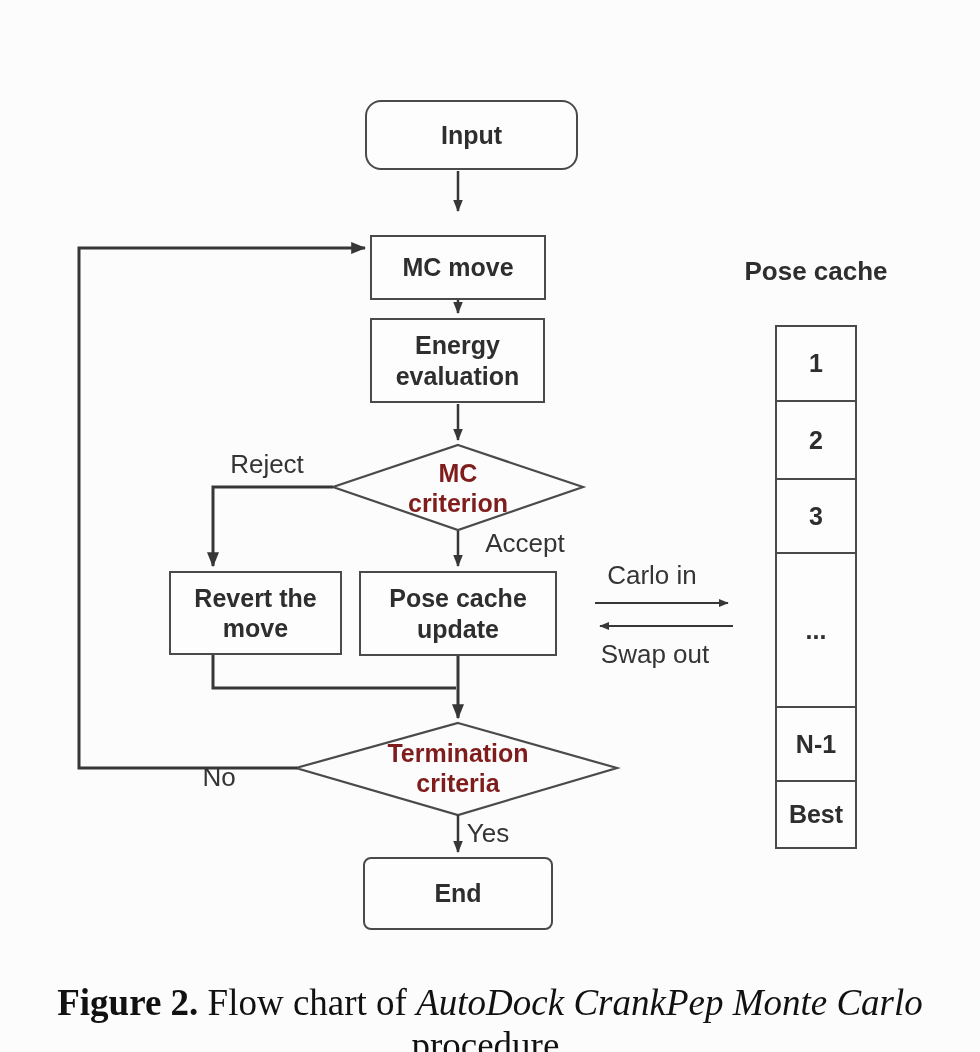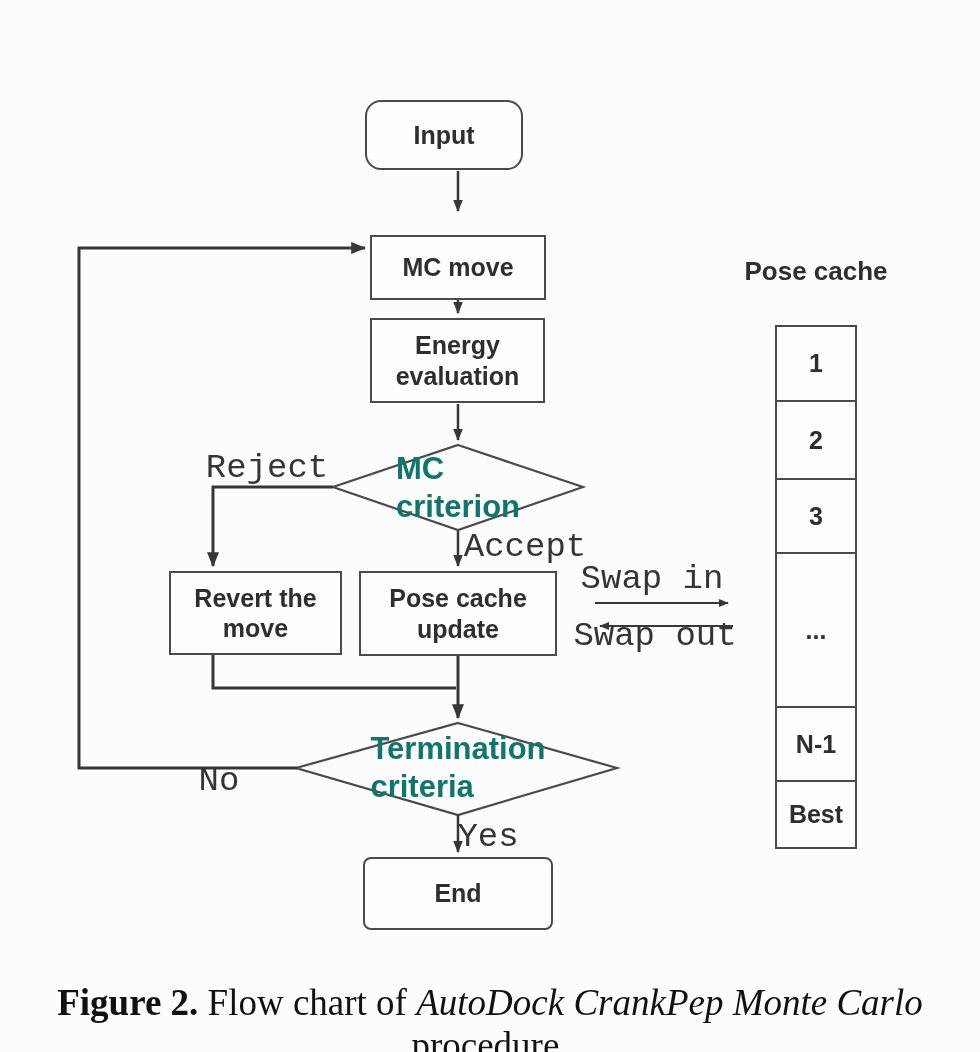--- a/index.html
+++ b/index.html
@@ -32,35 +32,34 @@
     line-height: 1.22;
     color: #2e2e2e;
     white-space: pre-line;
   }
   .node.rounded { border-radius: 16px; }
   .diamond-label {
     position: absolute;
     display: flex;
     align-items: center;
     justify-content: center;
-    text-align: left;
+    text-align: center;
     font-weight: 700;
-    font-size: 31px;
+    font-size: 25px;
     line-height: 1.22;
-    color: #0f766e;
+    color: #7f1d1d;
     white-space: pre-line;
   }
   .edge-label {
     position: absolute;
     transform: translateX(-50%);
-    font-size: 34px;
+    font-size: 26px;
     font-weight: 400;
     color: #353535;
     white-space: nowrap;
-    font-family: Liberation Mono, monospace;
   }
   .pc-title {
     position: absolute;
     left: 736px; top: 256px; width: 160px;
     text-align: center;
     font-weight: 700;
     font-size: 26px;
     color: #2e2e2e;
   }
   .pc-table {
@@ -112,21 +111,21 @@
     <line x1="458" y1="531" x2="458" y2="566" stroke-width="2.5" marker-end="url(#arrow)"></line>
     <polyline points="333,487 213,487 213,566" stroke-width="3" marker-end="url(#arrow)"></polyline>
     <polyline points="213,655 213,688 456,688" stroke-width="3"></polyline>
     <line x1="458" y1="656" x2="458" y2="718" stroke-width="3" marker-end="url(#arrow)"></line>
     <line x1="458" y1="815" x2="458" y2="852" stroke-width="2.5" marker-end="url(#arrow)"></line>
     <polyline points="297,768 79,768 79,248 365,248" stroke-width="3" marker-end="url(#arrow)"></polyline>
     <line x1="595" y1="603" x2="728" y2="603" stroke-width="2" marker-end="url(#arrow)"></line>
     <line x1="733" y1="626" x2="600" y2="626" stroke-width="2" marker-end="url(#arrow)"></line>
   </svg>
 
-  <div class="node rounded" style="left:365px; top:100px; width:158px; height:70px;">Input</div>
+  <div class="node rounded" style="left:365px; top:100px; width:213px; height:70px;">Input</div>
 
   <div class="node" style="left:370px; top:215px; width:176px; height:65px;margin-top:20px;">MC move</div>
 
   <div class="node" style="left:370px; top:318px; width:175px; height:85px;">Energy
 evaluation</div>
 
   <div class="diamond-label" style="left:358px; top:452px; width:200px; height:72px;">MC
 criterion</div>
 
   <div class="node" style="left:125px; top:571px; width:173px; height:84px;margin-left:44px;">Revert the
@@ -137,22 +136,22 @@
 
   <div class="diamond-label" style="left:348px; top:730px; width:220px; height:76px;">Termination
 criteria</div>
 
   <div class="node rounded" style="left:363px; top:857px; width:190px; height:73px;border-radius:8px;">End</div>
 
   <div class="edge-label" style="left:267px; top:449px;">Reject</div>
   <div class="edge-label" style="left:525px; top:528px;">Accept</div>
   <div class="edge-label" style="left:219px; top:762px;">No</div>
   <div class="edge-label" style="left:488px; top:818px;">Yes</div>
-  <div class="edge-label" style="left:652px; top:560px;">Swap in</div>
-  <div class="edge-label" style="left:655px; top:617px;">Swap out</div>
+  <div class="edge-label" style="left:652px; top:560px;">Carlo in</div>
+  <div class="edge-label" style="left:655px; top:639px;">Swap out</div>
 
   <div class="pc-title">Pose cache</div>
 
   <div class="pc-table">
     <div class="pc-cell" style="height:73px;">1</div>
     <div class="pc-cell" style="height:76px;">2</div>
     <div class="pc-cell" style="height:72px;">3</div>
     <div class="pc-cell" style="height:152px;">...</div>
     <div class="pc-cell" style="height:72px;">N-1</div>
     <div class="pc-cell" style="height:65px;">Best</div>

